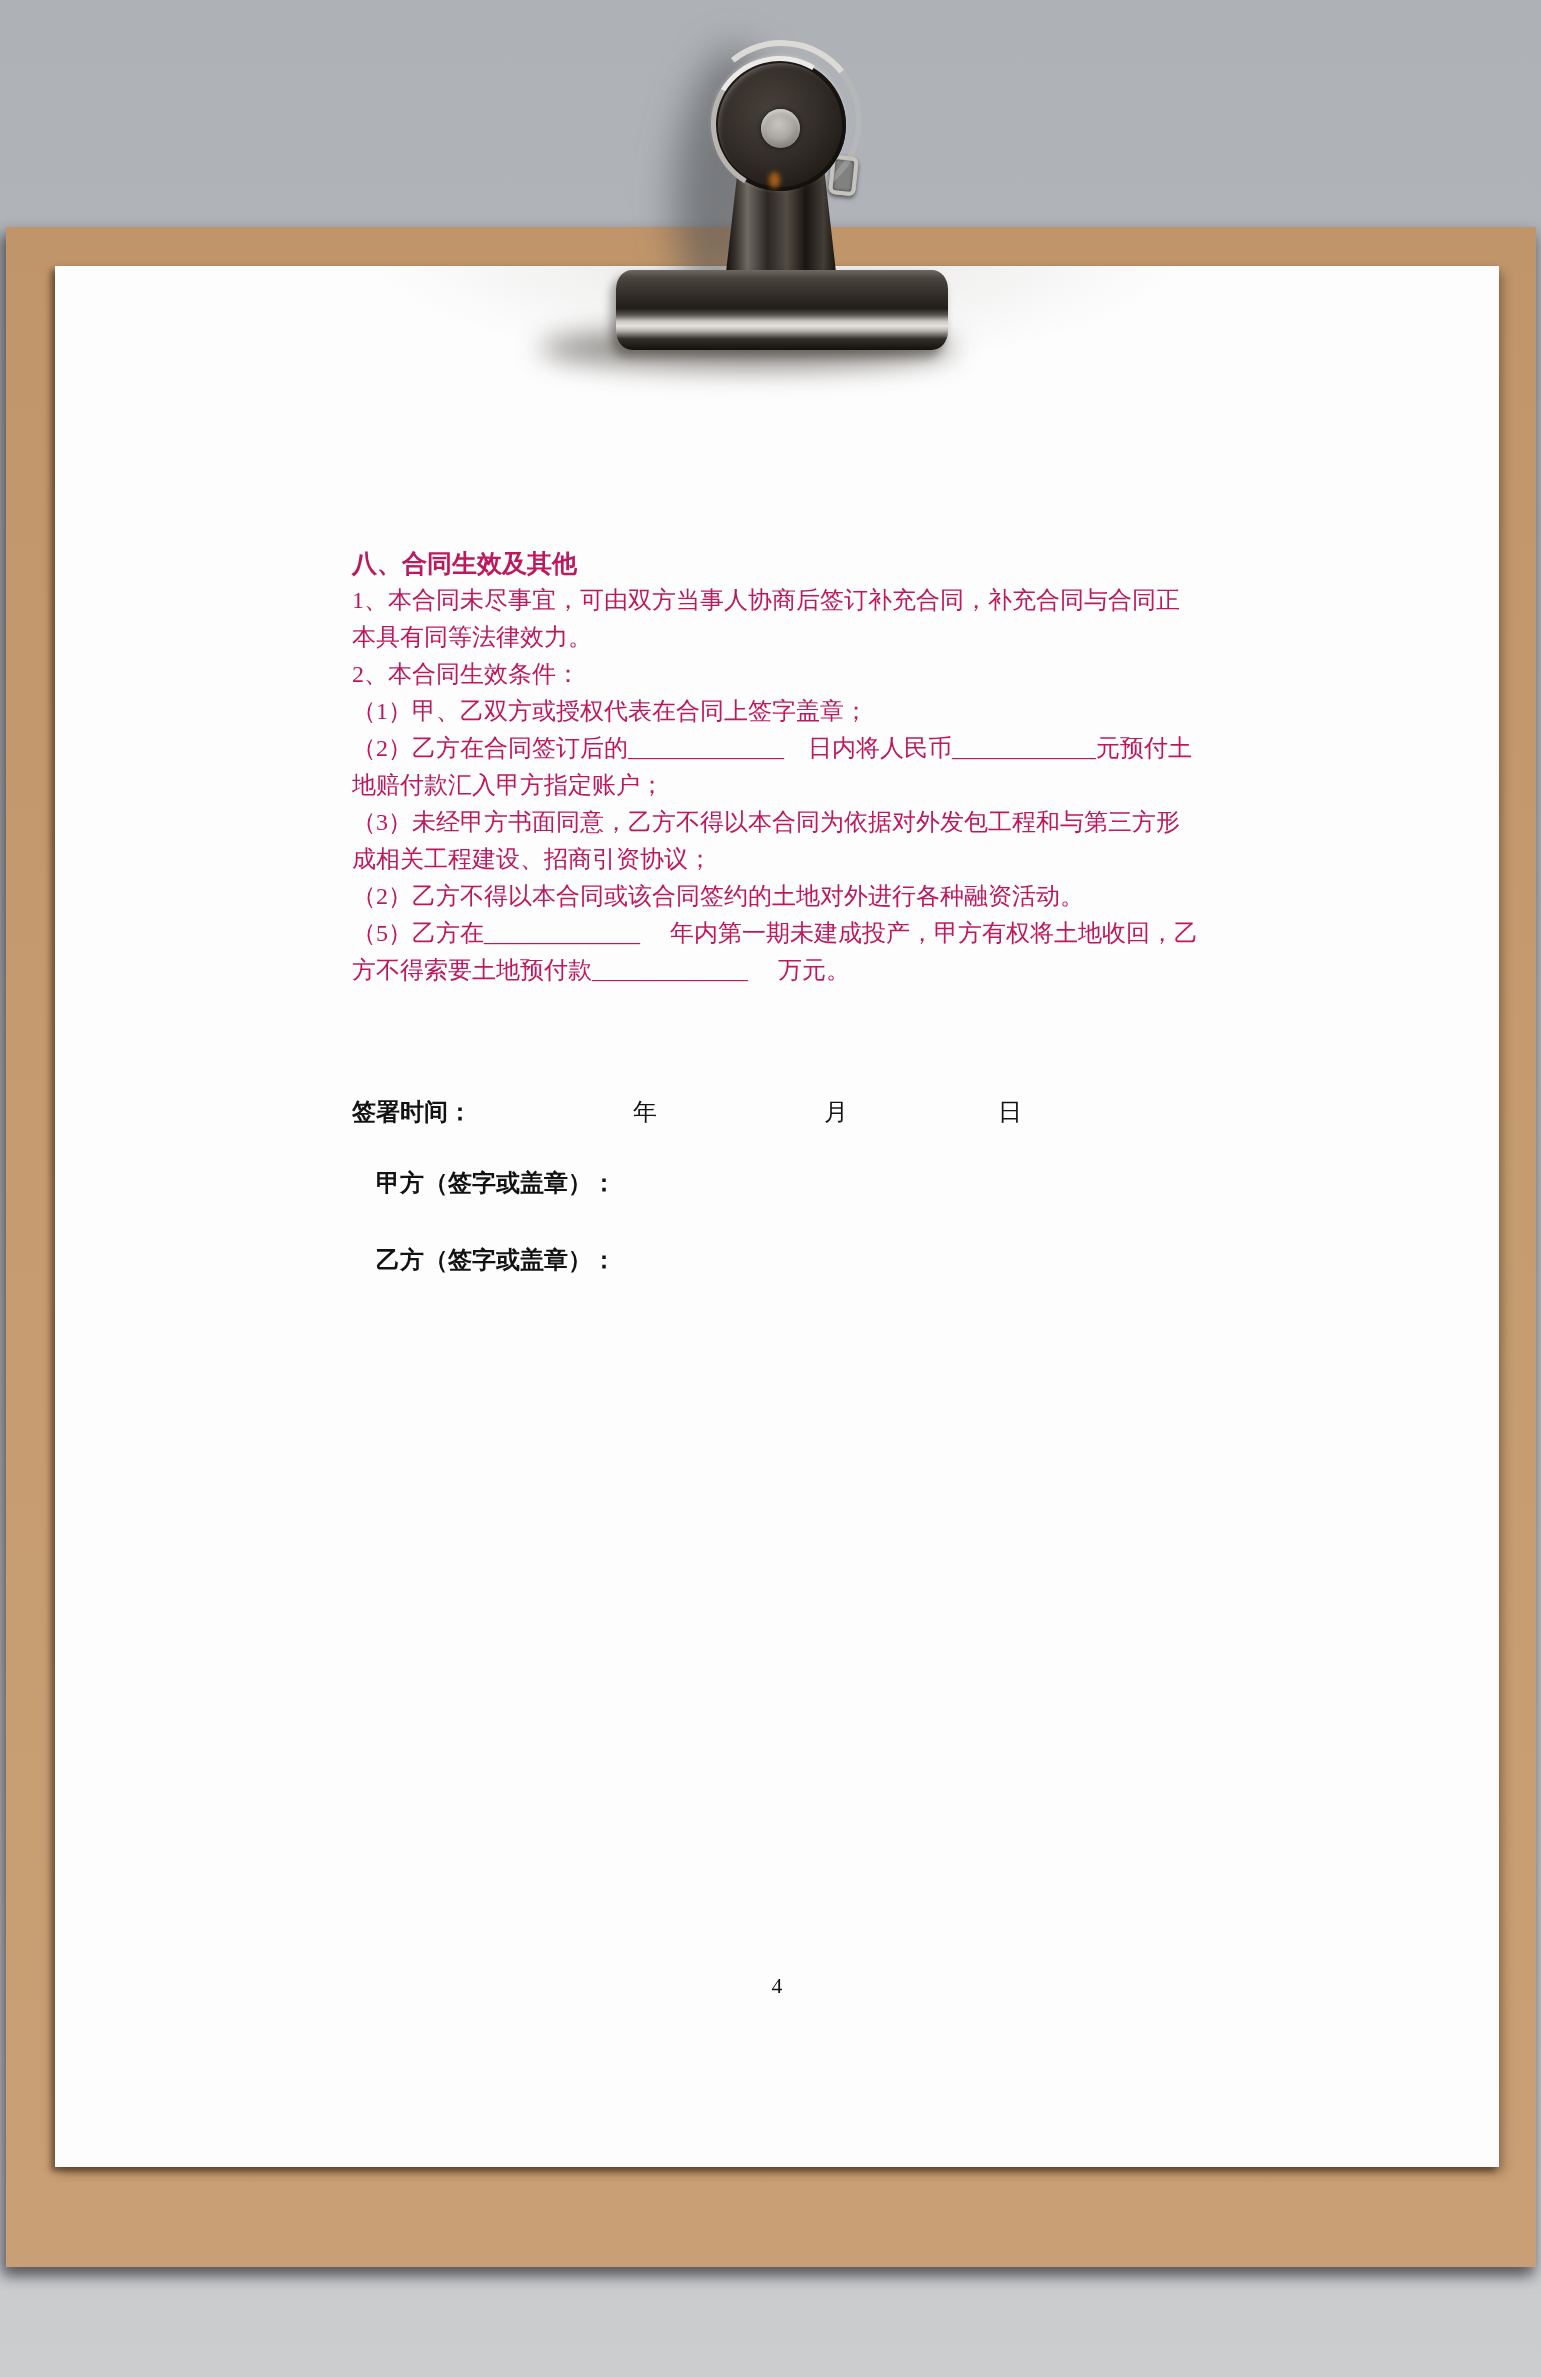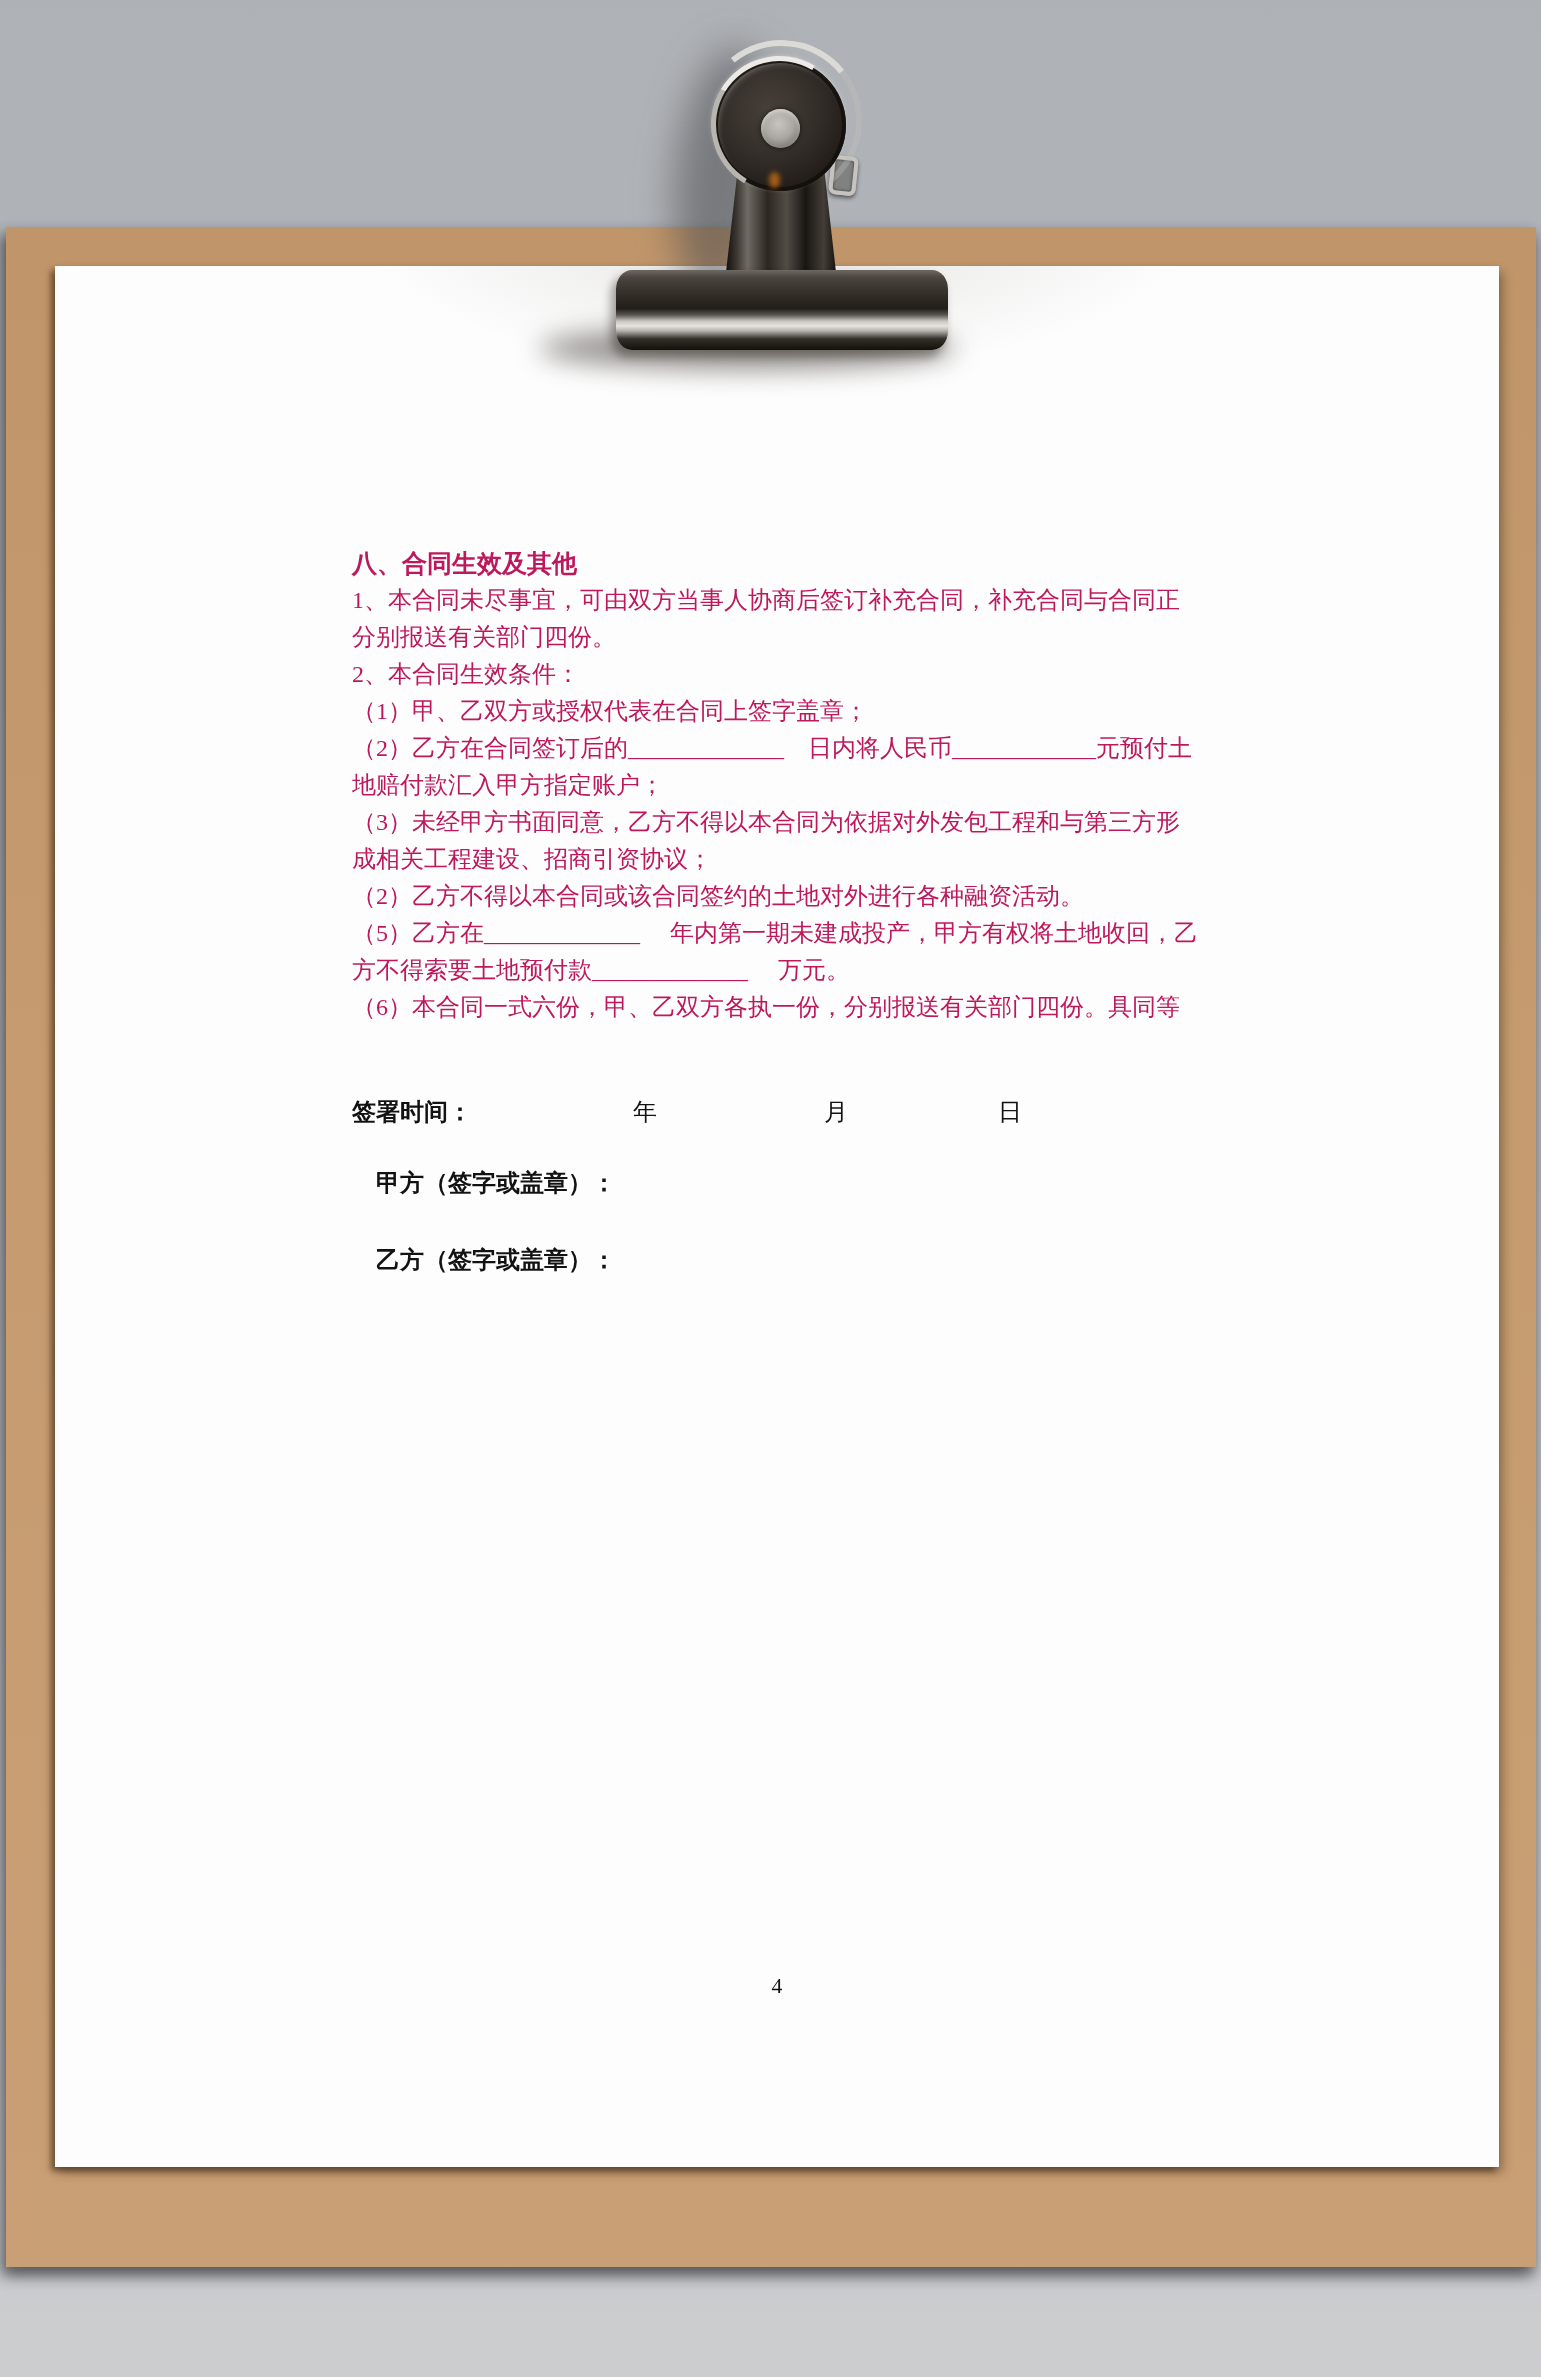--- a/index.html
+++ b/index.html
@@ -105,31 +105,30 @@
 <body>
 
 <div class="stage">
 
   <div class="board"></div>
 
   <div class="paper">
     <div class="body-lines" id="bodyLines">
         <div class="line bold">八、合同生效及其他</div>
         <div class="line">1、本合同未尽事宜，可由双方当事人协商后签订补充合同，补充合同与合同正</div>
-        <div class="line">分别报送有关部门四份。</div>
+        <div class="line">本具有同等法律效力。</div>
         <div class="line">2、本合同生效条件：</div>
         <div class="line">（1）甲、乙双方或授权代表在合同上签字盖章；</div>
         <div class="line">（2）乙方在合同签订后的_____________    日内将人民币____________元预付土</div>
         <div class="line">地赔付款汇入甲方指定账户；</div>
         <div class="line">（3）未经甲方书面同意，乙方不得以本合同为依据对外发包工程和与第三方形</div>
         <div class="line">成相关工程建设、招商引资协议；</div>
         <div class="line">（2）乙方不得以本合同或该合同签约的土地对外进行各种融资活动。</div>
         <div class="line">（5）乙方在_____________     年内第一期未建成投产，甲方有权将土地收回，乙</div>
         <div class="line">方不得索要土地预付款_____________     万元。</div>
-        <div class="line">（6）本合同一式六份，甲、乙双方各执一份，分别报送有关部门四份。具同等</div>
       </div>
 
     <div class="sig-row">
       <span class="sig-label">签署时间：</span>
       <span class="sig-year">年</span>
       <span class="sig-month">月</span>
       <span class="sig-day">日</span>
     </div>
 
     <div class="party party-a">甲方（签字或盖章）：</div>

